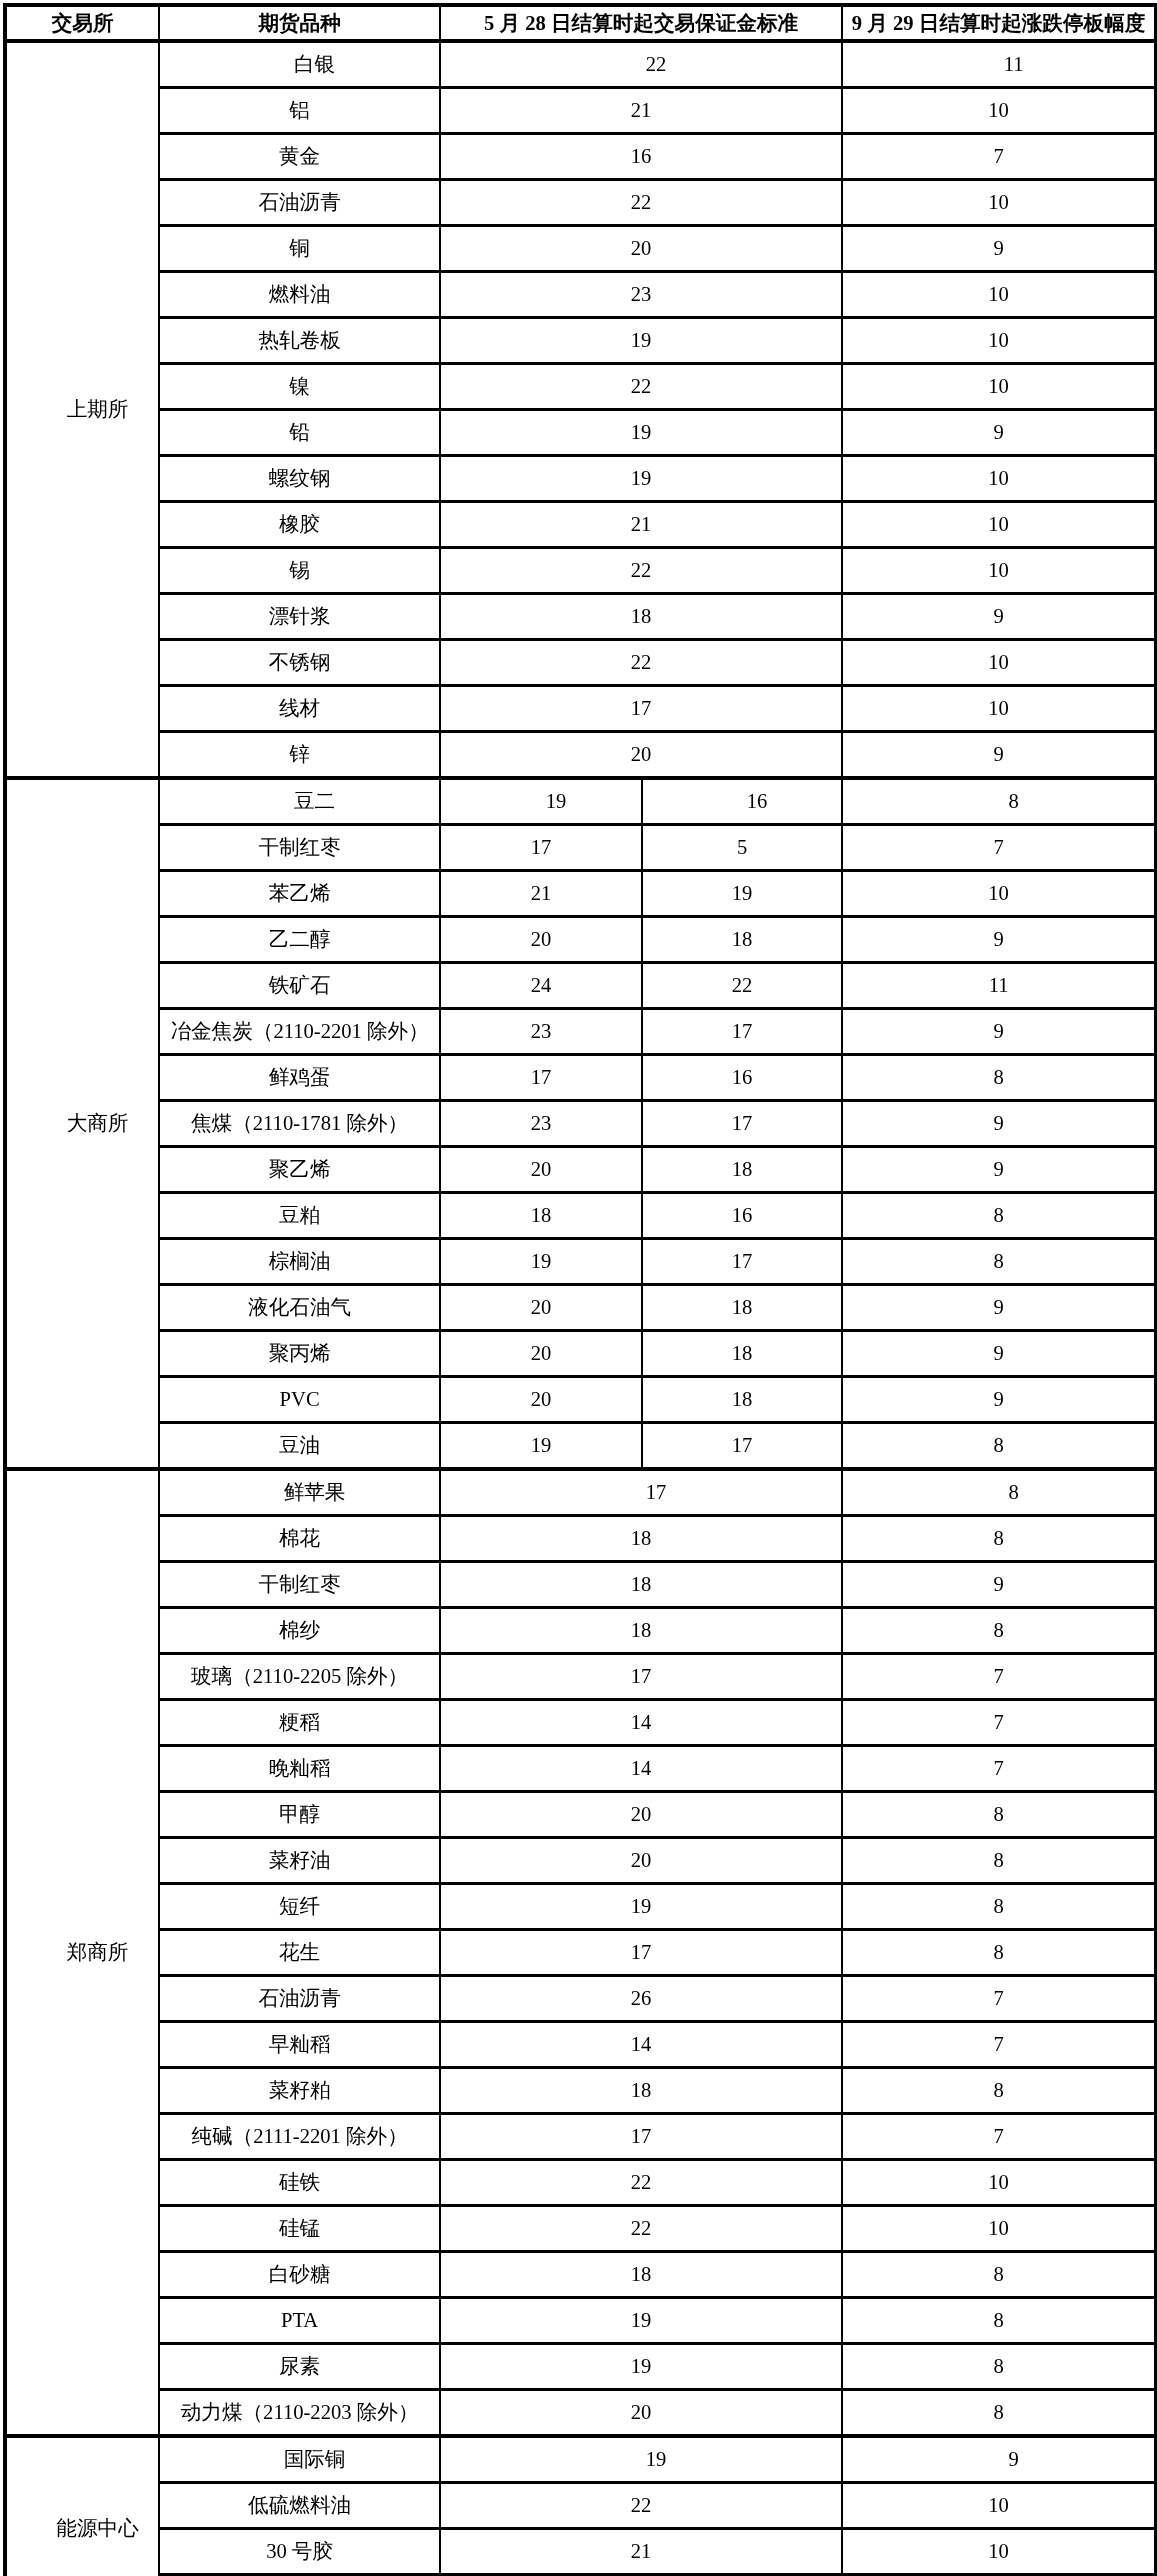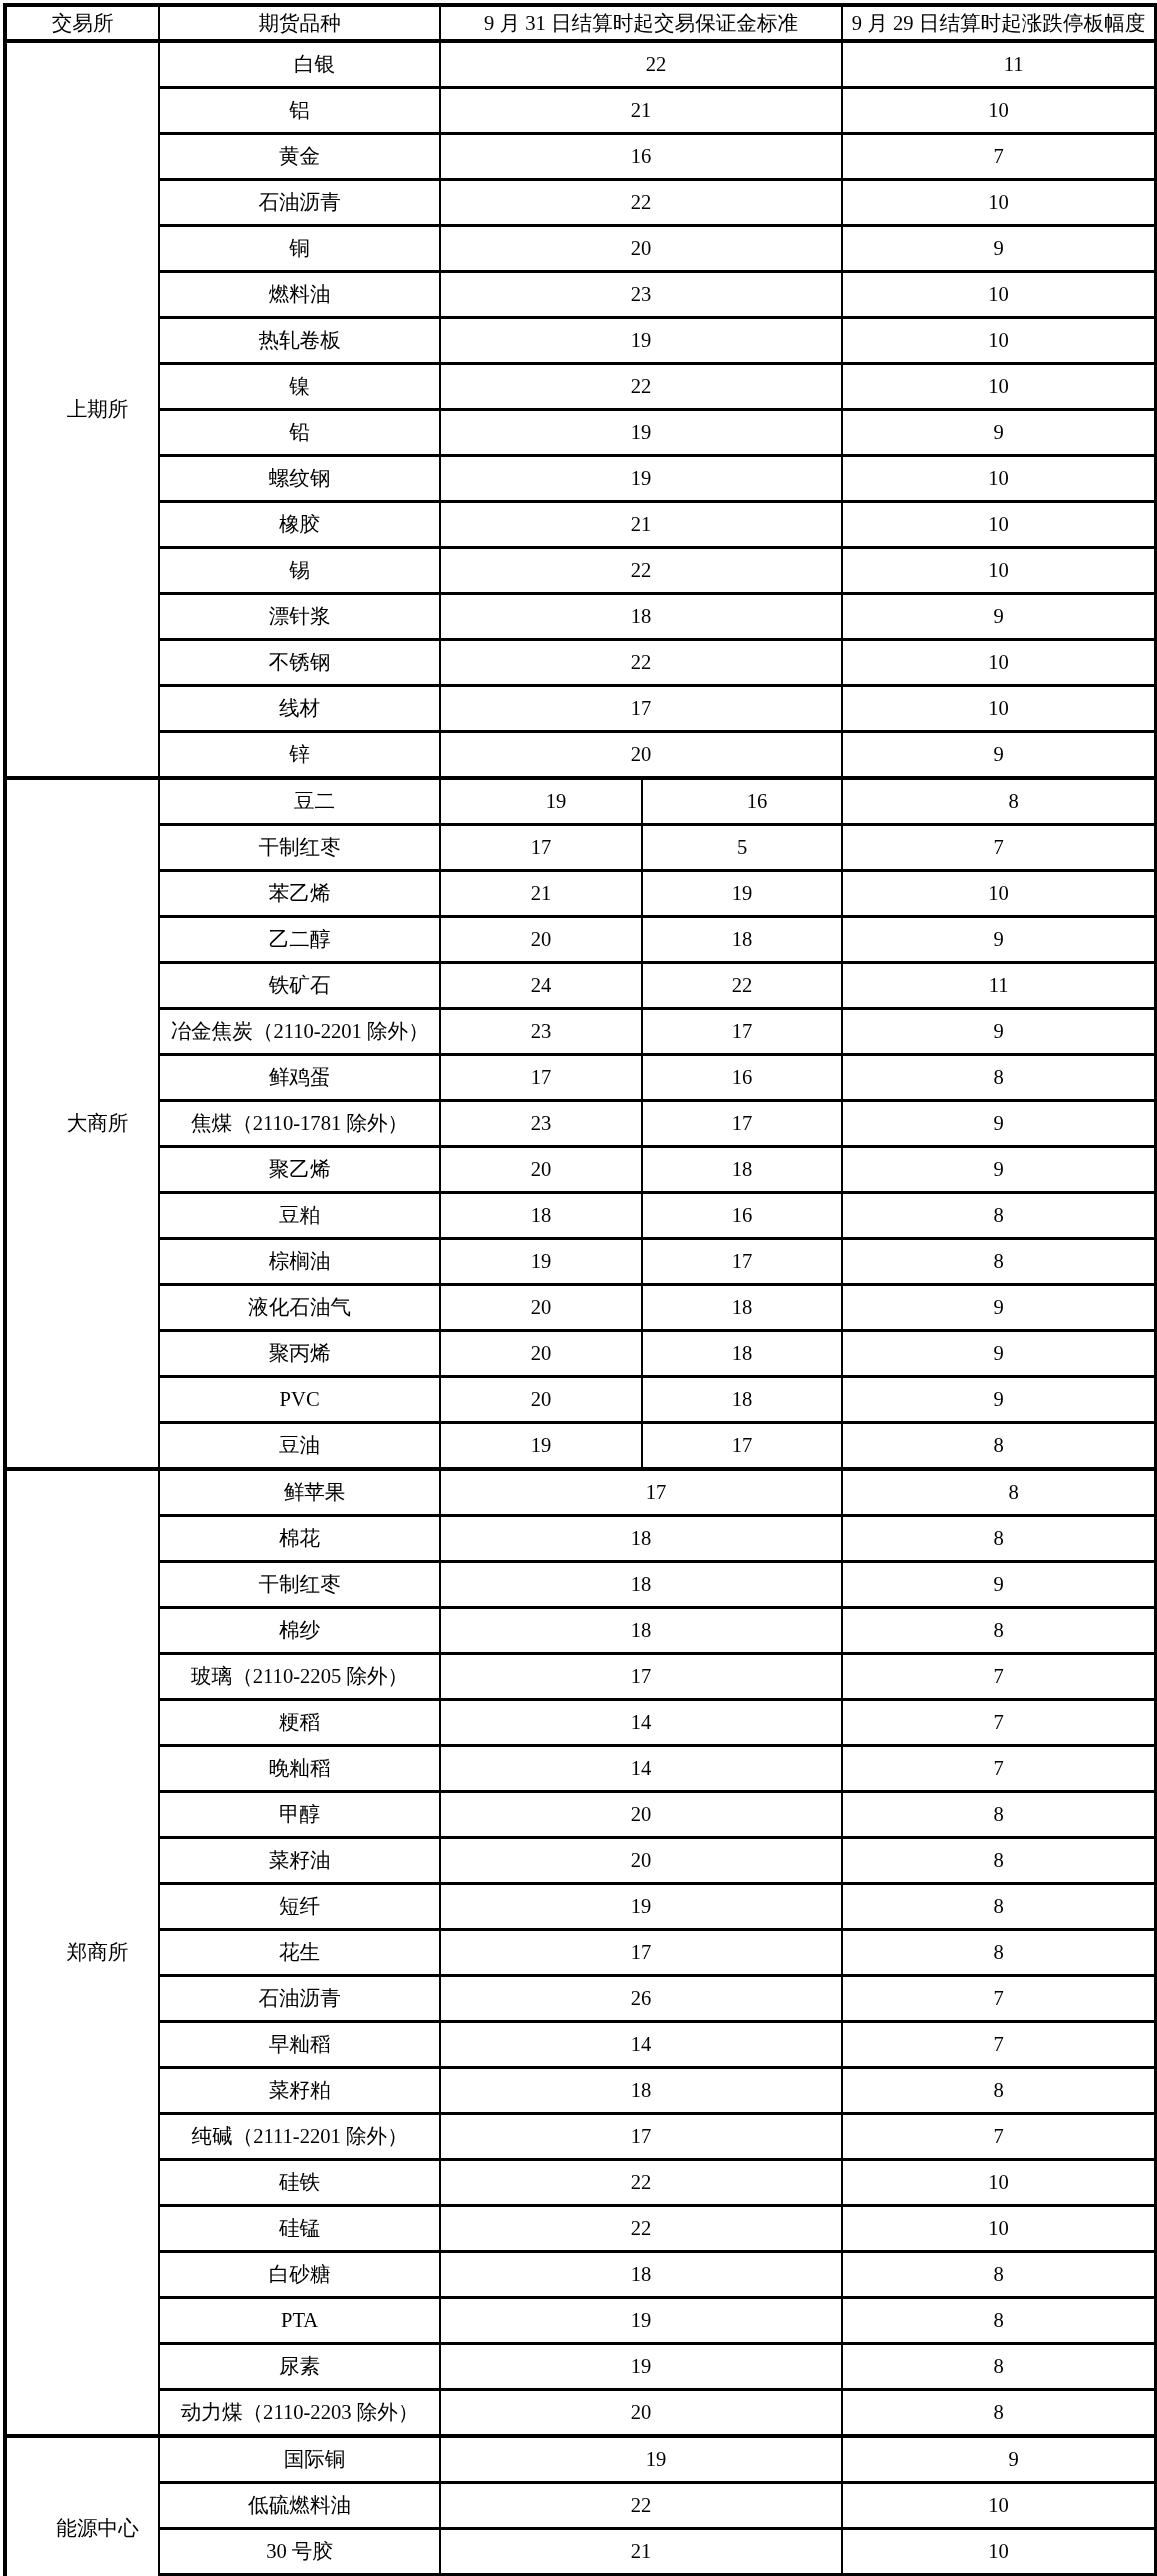--- a/index.html
+++ b/index.html
@@ -39,20 +39,21 @@
     line-height: 1.1;
     padding: 0 2.1px;
     height: 43px;
     overflow: hidden;
     white-space: nowrap;
     background: #ffffff;
   }
   tr.header-row th {
     height: 32px;
     border-bottom-width: 4.1px;
+    font-weight: bold;
   }
   td.sec-top, th.sec-top {
     border-top-width: 4.6px;
     padding-left: 32px;
   }
 </style>
 </head>
 <body>
 
 <div class="table-wrap">
@@ -61,21 +62,21 @@
       <col class="c-exchange">
       <col class="c-name">
       <col class="c-m1">
       <col class="c-m2">
       <col class="c-limit">
     </colgroup>
     <thead>
       <tr class="header-row">
         <th>交易所</th>
         <th>期货品种</th>
-        <th colspan="2">9 月 31 日结算时起交易保证金标准</th>
+        <th colspan="2">5 月 28 日结算时起交易保证金标准</th>
         <th>9 月 29 日结算时起涨跌停板幅度</th>
       </tr>
     </thead>
     <tbody id="table-body">
     <tr>
           <td rowspan="16" class="sec-top">上期所</td>
           <td class="sec-top">白银</td>
           <td colspan="2" class="sec-top">22</td>
           <td class="sec-top">11</td>
         </tr>

